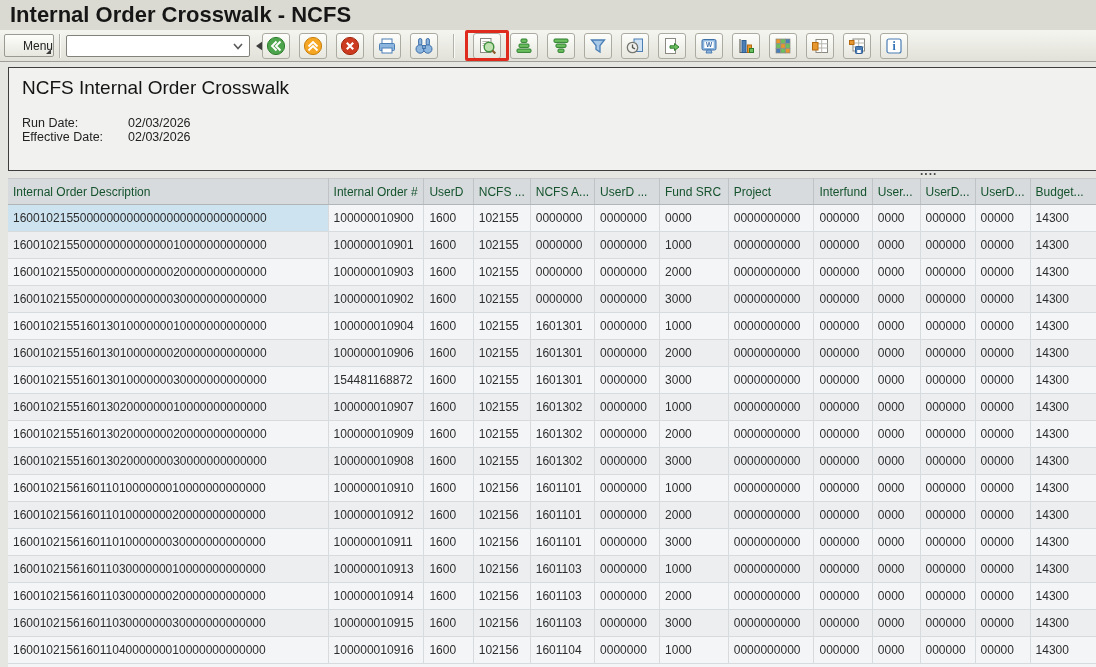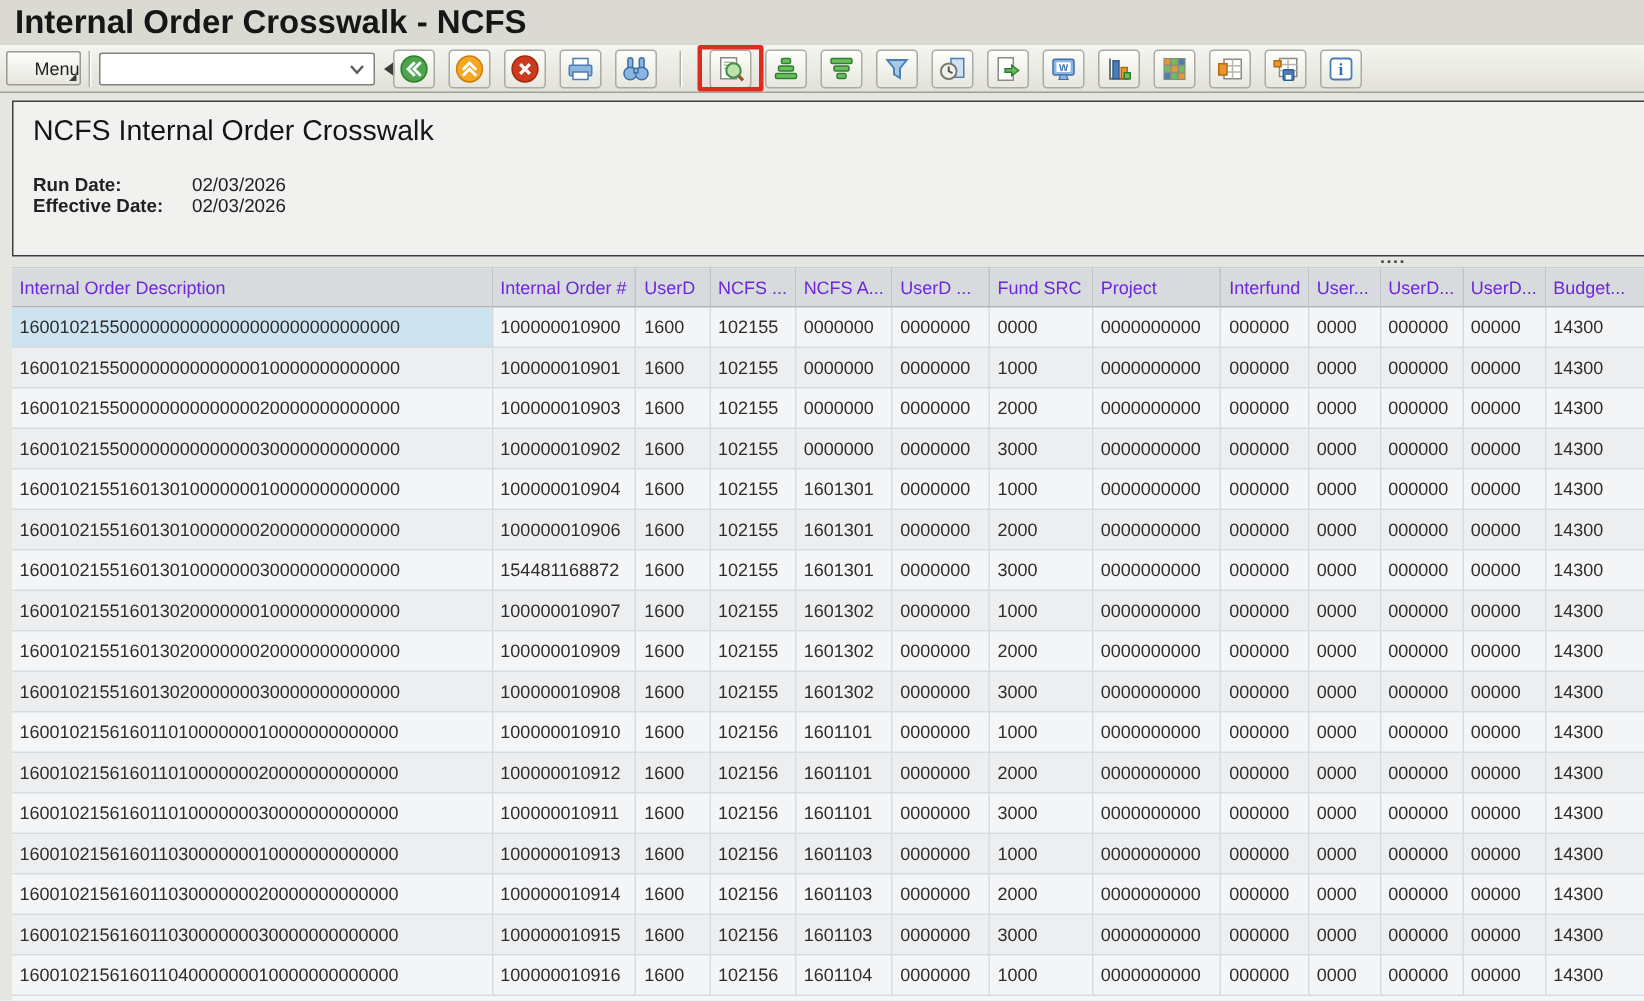--- a/index.html
+++ b/index.html
@@ -68,39 +68,39 @@
   .tb-btn svg { display:block; }
 
   
   .panel {
     position:absolute; left:8px; top:67px; width:1098px; height:104px;
     background:#f1f1ef; border:1px solid #3e3e3e;
   }
   .panel .rpt-title { font-size:19px; color:#141414; padding:9px 0 0 13px; }
   .panel .date-row { display:flex; font-size:12.5px; padding-left:13px; line-height:14px; }
   .panel .date-row.first { margin-top:17px; }
-  .panel .lbl { font-weight:bold; width:106px; }
+  .panel .lbl { font-weight:normal; width:106px; }
 
   
   .drag-dots {
     position:absolute; left:920px; top:164px; font-size:12px;
     color:#4a4a4a; letter-spacing:1px; font-weight:bold;
   }
 
   
   .grid-wrap {
     position:absolute; left:8px; top:178px; width:1098px; height:489px;
     background:#f4f5f7; overflow:hidden;
   }
   table.grid { border-collapse:collapse; table-layout:fixed; }
   table.grid th {
     height:26px; background:#d8dbdd;
     border-right:1px solid #c0c3c6; border-bottom:1px solid #b2b5b8;
     border-top:1px solid #c8cbce;
-    font-size:12px; font-weight:normal; color:#6d28d9;
+    font-size:12px; font-weight:normal; color:#14532d;
     text-align:left; padding:0 5px; white-space:nowrap; overflow:hidden;
     cursor:pointer;
     margin-top:24px;
   }
   table.grid td {
     height:27px; font-size:12px; color:#2d2d2d;
     border-right:1px solid #d8dbde; border-bottom:1px solid #d8dbde;
     padding:0 5px; white-space:nowrap; overflow:hidden; cursor:default;
   }
   tr.row-odd td { background:#f4f5f7; }

